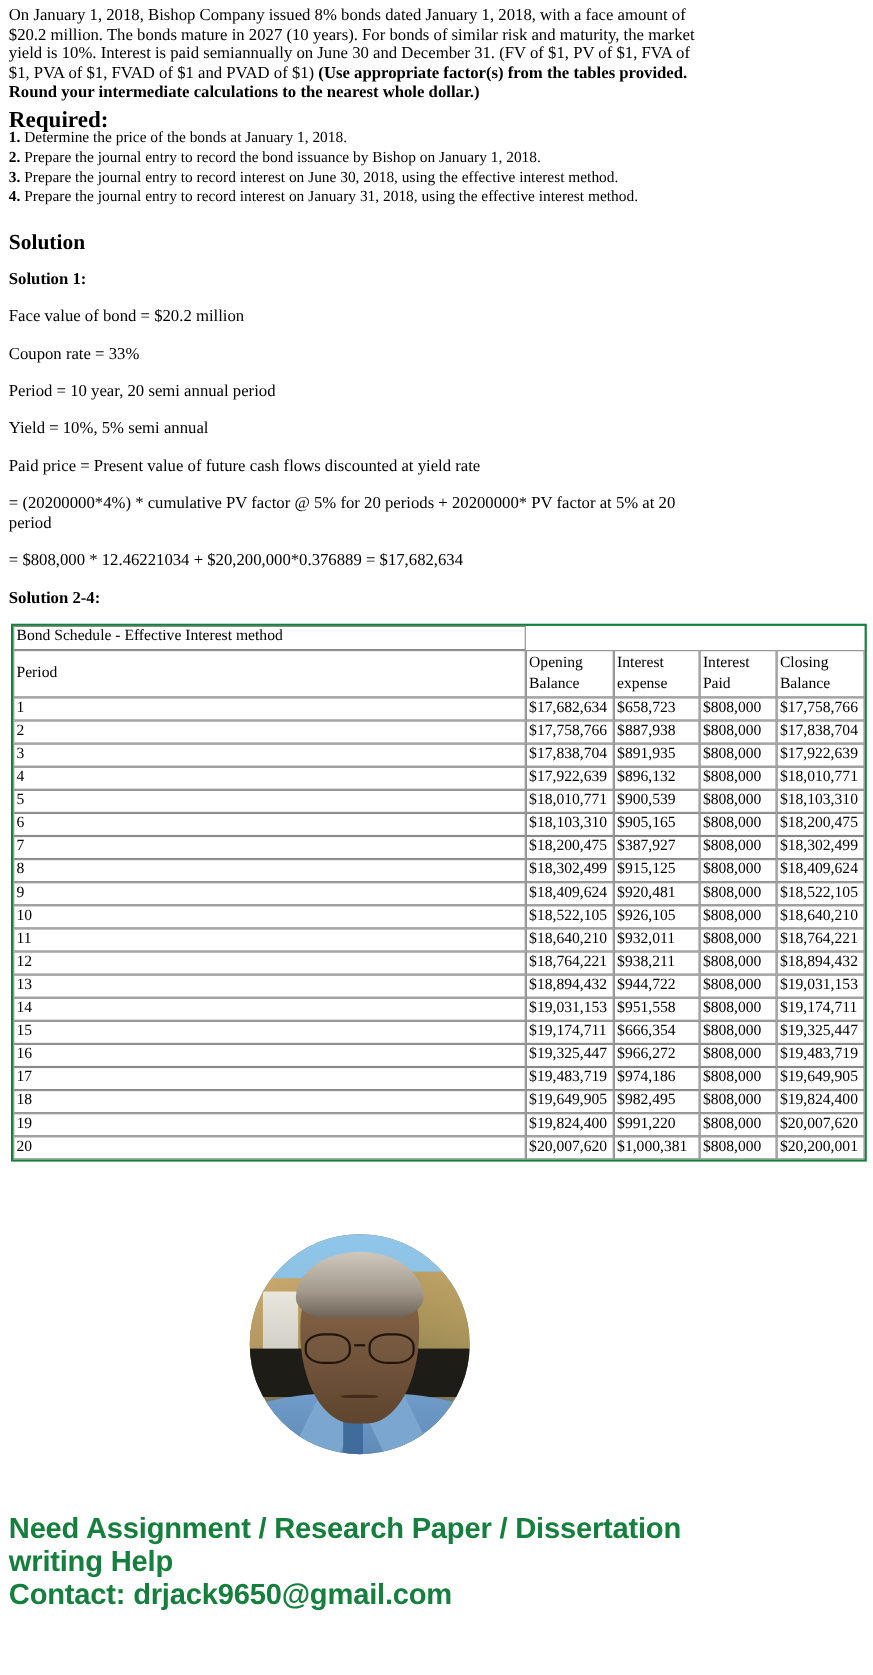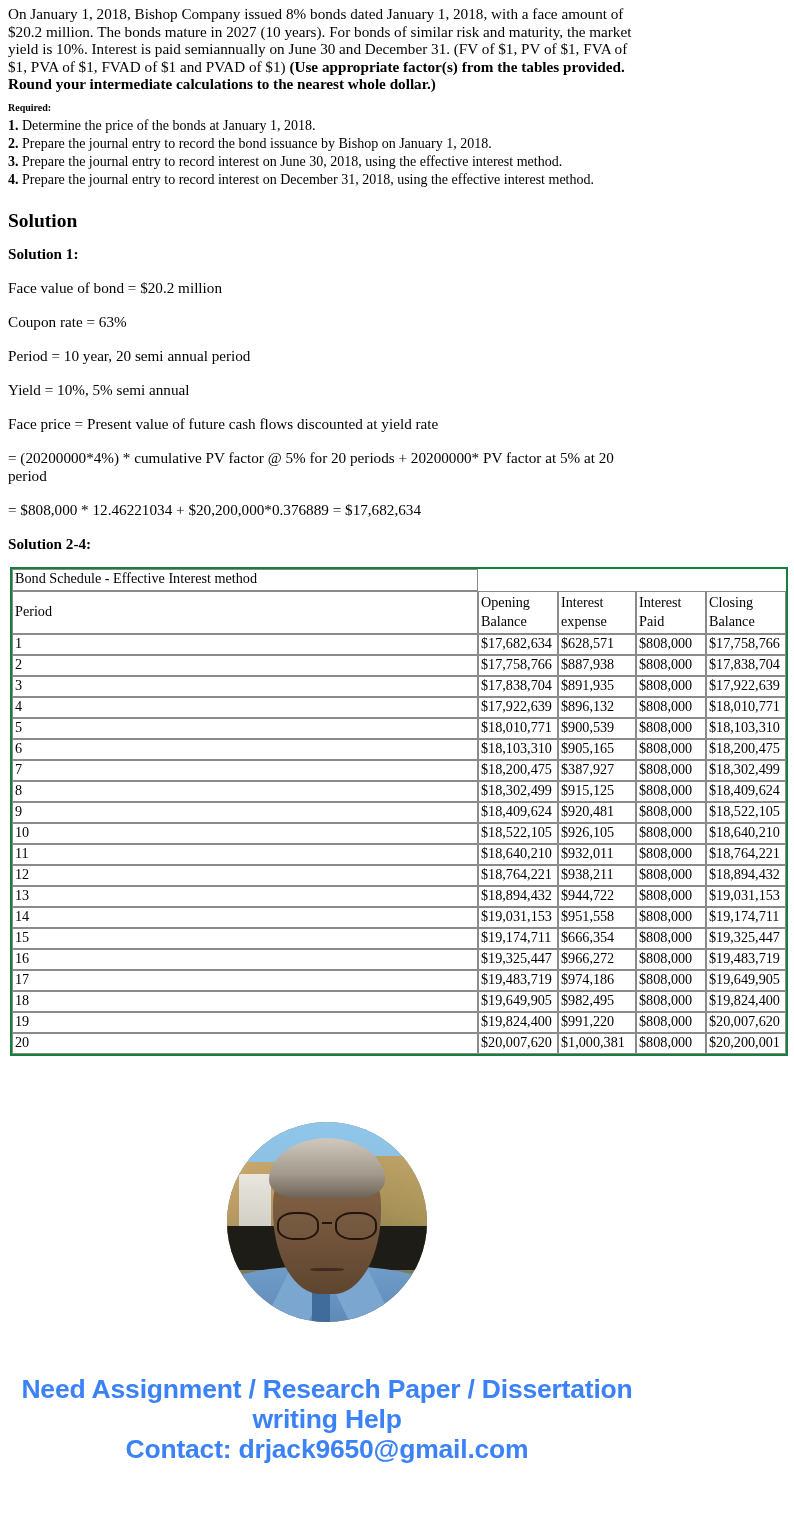--- a/index.html
+++ b/index.html
@@ -26,21 +26,21 @@
   .problem {
     font-size: 15.2px;
     line-height: 17.6px;
     text-align: left;
     margin: 0 0 6px 0;
     padding: 0 4px 0 0;
   }
   .problem b { font-weight: bold; }
 
   .required-head {
-    font-size: 10px;
+    font-size: 21px;
     line-height: 18px;
     font-weight: bold;
     margin: 4px 0 0 0;
   }
   .req-list {
     margin: 0;
     padding: 0;
     list-style: none;
   }
   .req-list li {
@@ -213,56 +213,55 @@
   }
   .av-mouth {
     position: absolute; left: 50%; top: 73%; width: 17%; height: 3px;
     background: #44291c; transform: translateX(-50%);
     border-radius: 40%;
   }
 
   
   .cta {
     margin-top: 52px;
-    text-align: center;
     font-family: "Liberation Sans", "DejaVu Sans", sans-serif;
     font-weight: bold;
     font-size: 26.5px;
     line-height: 30px;
-    color: #3b82f6;
+    color: #15803d;
     letter-spacing: -0.2px;
   }
   .cta .line1 { display: block; }
   .cta .line2 { display: block; }
   .cta .line3 { display: block; }
 </style>
 </head>
 <body>
 
 <div class="page">
 
   <p class="problem"><span>On January 1, 2018, Bishop Company issued 8% bonds dated January 1, 2018, with a face amount of $20.2 million. The bonds mature in 2027 (10 years). For bonds of similar risk and maturity, the market yield is 10%. Interest is paid semiannually on June 30 and December 31. (FV of $1, PV of $1, FVA of $1, PVA of $1, FVAD of $1 and PVAD of $1)</span>
     <b>(Use appropriate factor(s) from the tables provided. Round your intermediate calculations to the nearest whole dollar.)</b></p>
 
   <div class="required-head">Required:</div>
   <ul class="req-list">
     <li><span class="req-num">1.</span> <span>Determine the price of the bonds at January 1, 2018.</span></li>
     <li><span class="req-num">2.</span> <span>Prepare the journal entry to record the bond issuance by Bishop on January 1, 2018.</span></li>
     <li><span class="req-num">3.</span> <span>Prepare the journal entry to record interest on June 30, 2018, using the effective interest method.</span></li>
-    <li><span class="req-num">4.</span> <span>Prepare the journal entry to record interest on December 31, 2018, using the effective interest method.</span></li>
+    <li><span class="req-num">4.</span> <span>Prepare the journal entry to record interest on January 31, 2018, using the effective interest method.</span></li>
   </ul>
 
   <h2 class="solution-title">Solution</h2>
   <div class="sub-head">Solution 1:</div>
 
   <p class="calc-line">Face value of bond = $20.2 million</p>
-  <p class="calc-line">Coupon rate = 63%</p>
+  <p class="calc-line">Coupon rate = 33%</p>
   <p class="calc-line">Period = 10 year, 20 semi annual period</p>
   <p class="calc-line">Yield = 10%, 5% semi annual</p>
-  <p class="calc-line">Face price = Present value of future cash flows discounted at yield rate</p>
+  <p class="calc-line">Paid price = Present value of future cash flows discounted at yield rate</p>
   <p class="calc-line">= (20200000*4%) * cumulative PV factor @ 5% for 20 periods + 20200000* PV factor at 5% at 20 period</p>
   <p class="calc-line">= $808,000 * 12.46221034 + $20,200,000*0.376889 = $17,682,634</p>
 
   <div class="sub-head-2">Solution 2-4:</div>
 
   <div class="sched-wrap">
     <table class="sched">
       <tbody>
         <tr class="title-row">
           <td class="col-period title-cell">Bond Schedule - Effective Interest method</td>
@@ -276,21 +275,21 @@
           <td class="col-open"><span>Opening</span><br><span>Balance</span></td>
           <td class="col-expense"><span>Interest</span><br><span>expense</span></td>
           <td class="col-paid"><span>Interest</span><br><span>Paid</span></td>
           <td class="col-close"><span>Closing</span><br><span>Balance</span></td>
         </tr>
       </tbody>
       <tbody id="sched-rows">
           <tr class="data-row">
             <td class="col-period">1</td>
             <td class="col-open">$17,682,634</td>
-            <td class="col-expense">$628,571</td>
+            <td class="col-expense">$658,723</td>
             <td class="col-paid">$808,000</td>
             <td class="col-close">$17,758,766</td>
           </tr>
           <tr class="data-row">
             <td class="col-period">2</td>
             <td class="col-open">$17,758,766</td>
             <td class="col-expense">$887,938</td>
             <td class="col-paid">$808,000</td>
             <td class="col-close">$17,838,704</td>
           </tr>

